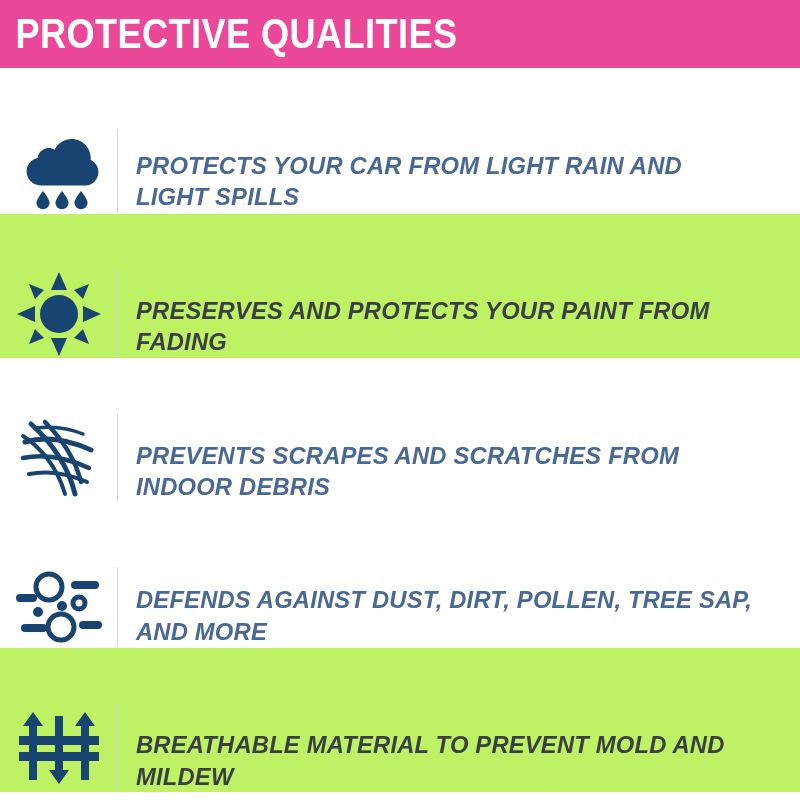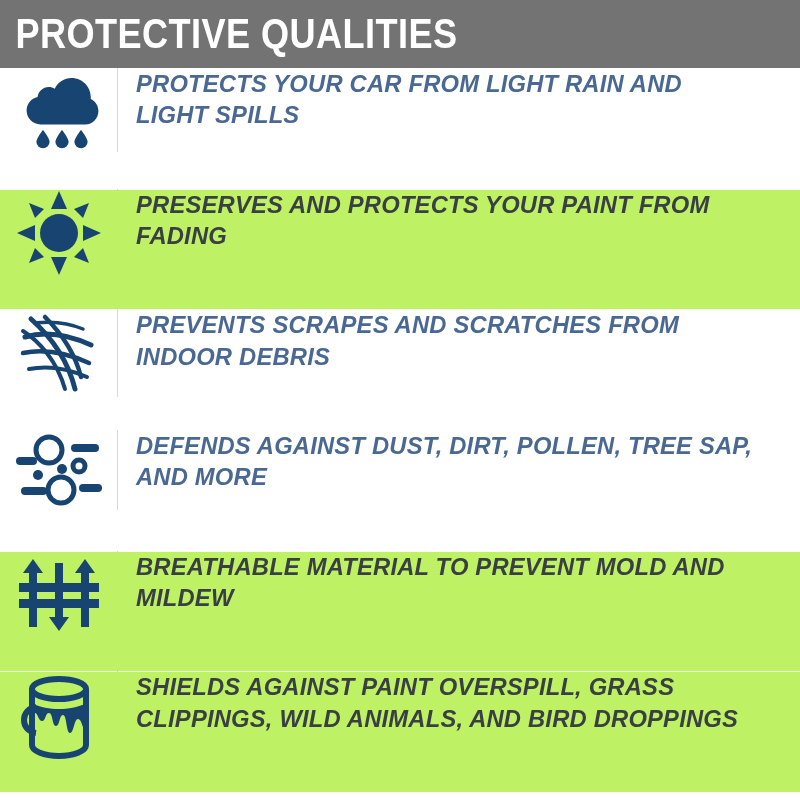--- a/index.html
+++ b/index.html
@@ -19,21 +19,21 @@
     height: 800px;
     background: #ffffff;
     display: flex;
     flex-direction: column;
     box-sizing: border-box;
   }
 
   
   .header {
     height: 68px;
-    background: #737373;
+    background: #ec4899;
     display: flex;
     align-items: center;
     flex: 0 0 68px;
     box-sizing: border-box;
   }
   .header-title {
     color: #ffffff;
     font-family: "Liberation Sans Narrow", "Liberation Sans", sans-serif;
     font-weight: bold;
     font-size: 42px;
@@ -48,21 +48,21 @@
   
   .rows {
     flex: 1 1 auto;
     display: flex;
     flex-direction: column;
     background: #ffffff;
   }
   .row {
     flex: 1 1 0;
     display: flex;
-    align-items: flex-start;
+    align-items: flex-end;
     position: relative;
     box-sizing: border-box;
   }
   .row.alt {
     background: #bef264;
   }
   .row.plain {
     background: #ffffff;
   }
   .row + .row::before {
@@ -237,49 +237,17 @@
             <rect x="4" y="32" width="80" height="9"></rect>
             <rect x="4" y="48" width="80" height="9"></rect>
           </g>
         </svg>
       </div>
       <div class="text-cell">
         <p class="row-text">BREATHABLE MATERIAL TO PREVENT MOLD AND MILDEW</p>
       </div>
     </div>
 
-    <div class="row alt">
-      <div class="icon-cell">
-        <svg width="86" height="92" viewBox="0 0 86 92">
-          <g fill="none" stroke="#174471" stroke-width="6">
-
-            <path d="M20 36 C4 38, 4 60, 20 62"></path>
-
-            <path d="M16 18 L16 74"></path>
-            <path d="M70 18 L70 74"></path>
-            <ellipse cx="43" cy="18" rx="27" ry="10"></ellipse>
-            <path d="M16 74 C16 80, 28 85, 43 85 C58 85, 70 80, 70 74"></path>
-          </g>
-
-          <g fill="#174471">
-            <path d="M17 33
-                     C24 36, 34 38, 43 38
-                     C52 38, 62 36, 69 33
-                     L69 58
-                     C66 58, 66 48, 62 48
-                     C58 48, 58 62, 54 62
-                     C50 62, 51 44, 47 44
-                     C43 44, 44 55, 40 55
-                     C36 55, 37 42, 33 42
-                     C29 42, 30 50, 26 50
-                     C22 50, 22 40, 17 42 Z"></path>
-          </g>
-        </svg>
-      </div>
-      <div class="text-cell">
-        <p class="row-text">SHIELDS AGAINST PAINT OVERSPILL, GRASS CLIPPINGS, WILD ANIMALS, AND BIRD DROPPINGS</p>
-      </div>
-    </div>
 
   </div>
 
   <div class="bottom-strip"></div>
 </div>
 
 </body></html>

